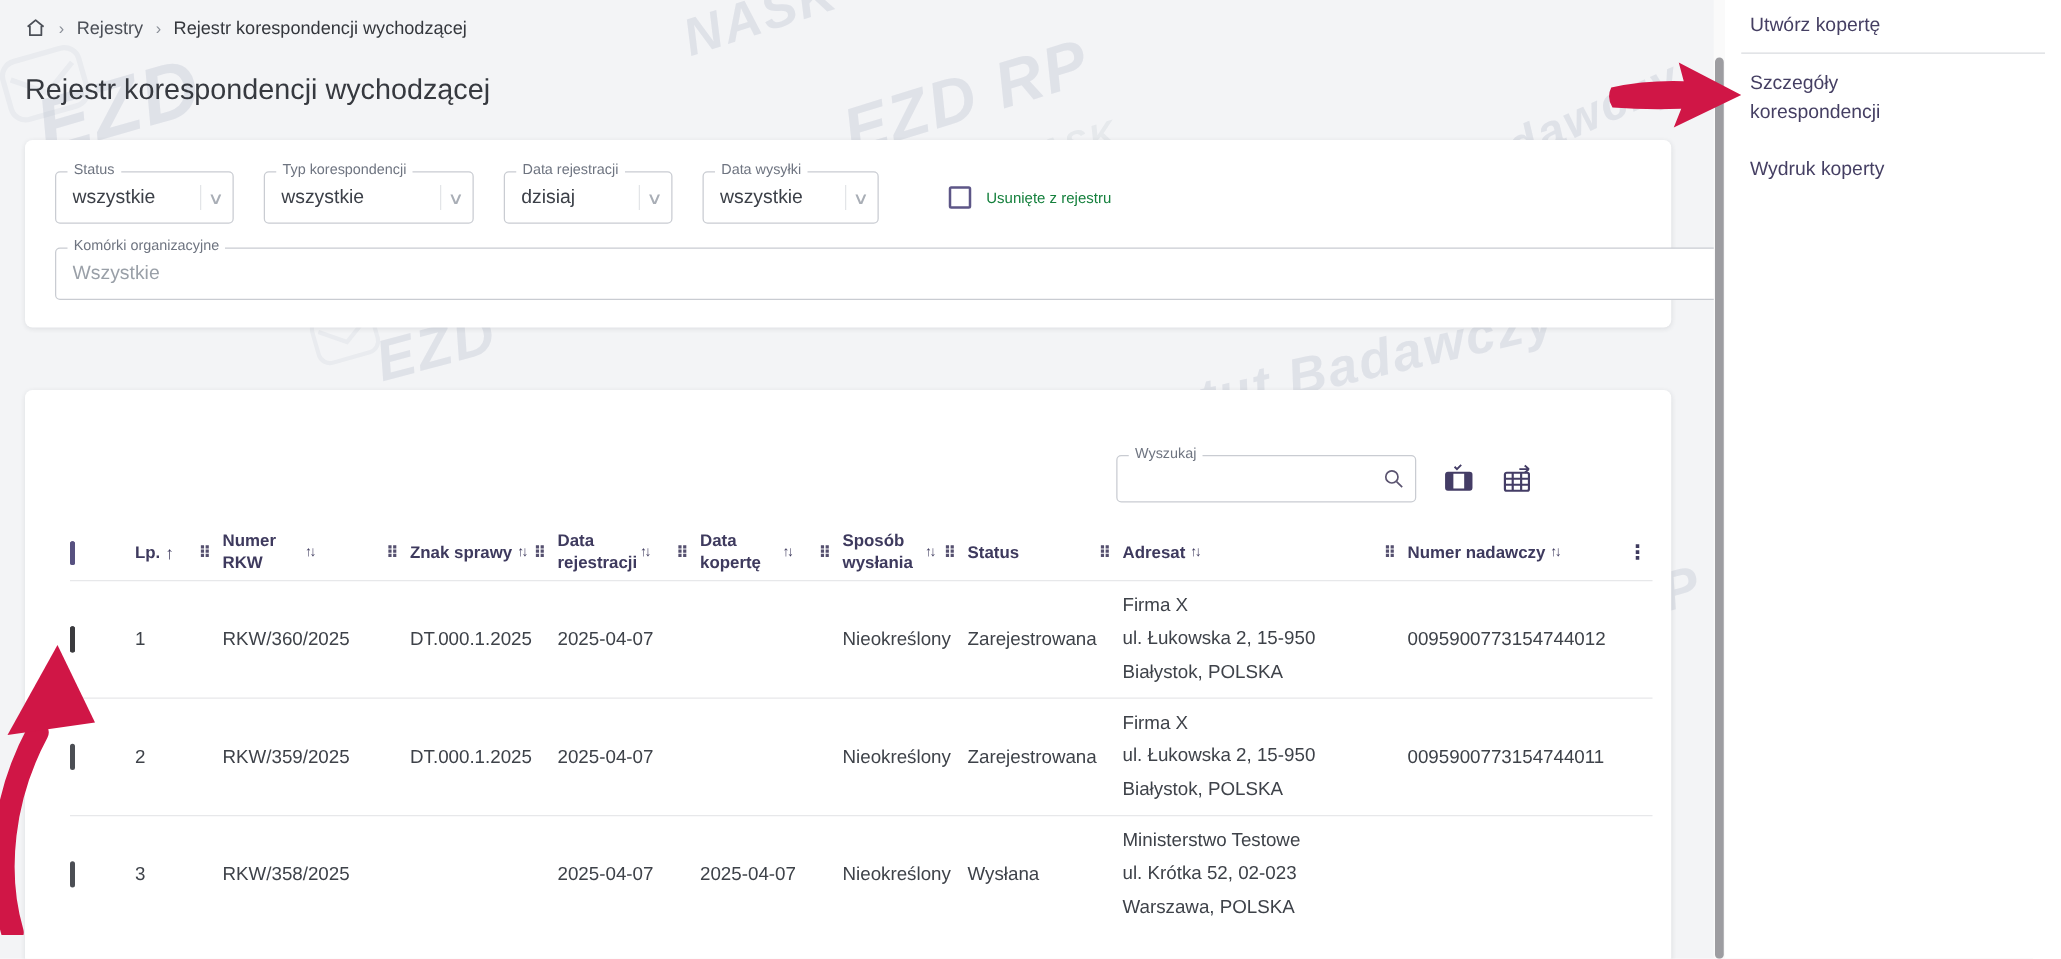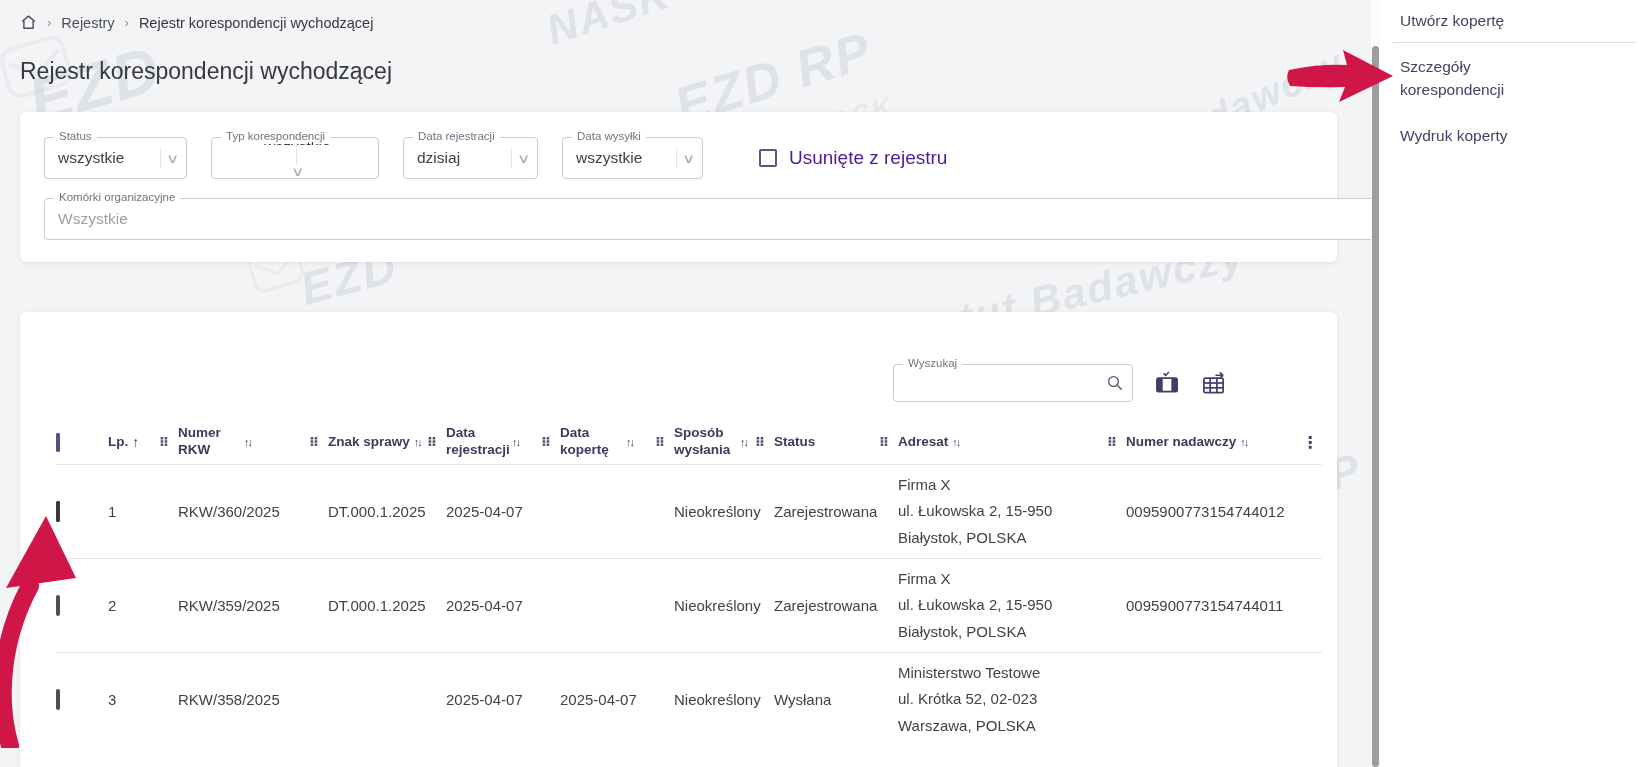--- a/index.html
+++ b/index.html
@@ -37,24 +37,24 @@
   .field { position:relative; height:42px; border:1px solid #c9ccd2; border-radius:4px;
            background:#fff; display:flex; align-items:center; padding:0 8px 0 13px; }
   .field .flabel { position:absolute; top:-8px; left:9px; background:#fff; padding:0 5px;
                    font-size:11.5px; color:#6e7480; white-space:nowrap; }
   .field .fvalue { flex:1; font-size:15.5px; color:#3c4048; overflow:hidden; white-space:nowrap; }
   .field .fvalue.placeholder { color:#9aa0a8; }
   .field .fsep { width:1px; height:20px; background:#e3e5e8; margin:0 7px 0 4px; }
   .field .chev { color:#a9aeb6; font-size:13px; line-height:1; transform:scaleX(1.4); }
 
   .filter-row { position:absolute; left:24px; top:25px; display:flex; gap:24px; align-items:center; }
-  .f-status { width:143px; } .f-typ { width:168px;flex-direction:column; } .f-datarej { width:135px; } .f-dataw { width:141px; }
+  .f-status { width:143px; } .f-typ { width:168px; } .f-datarej { width:135px; } .f-dataw { width:141px; }
   .chk-wrap { display:flex; align-items:center; gap:12px; margin-left:32px; }
   .chk { width:18px; height:18px; border:2px solid #5d5687; border-radius:2px; background:#fff; }
-  .chk-label { font-size:19px; color:#4c1d95; }
+  .chk-label { font-size:12px; color:#15803d; }
   .f-komorki { position:absolute; left:24px; top:86px; width:1443px; }
 
   
   .search-row { position:absolute; right:110px; top:52px; display:flex; align-items:center; gap:22px; }
   .f-search { width:240px; height:38px; }
   .mag { width:18px; height:18px; }
   .tool-ic { width:25px; height:24px; cursor:pointer; }
 
   
   .tbl { position:absolute; left:36px; top:108px; width:1266px; }

